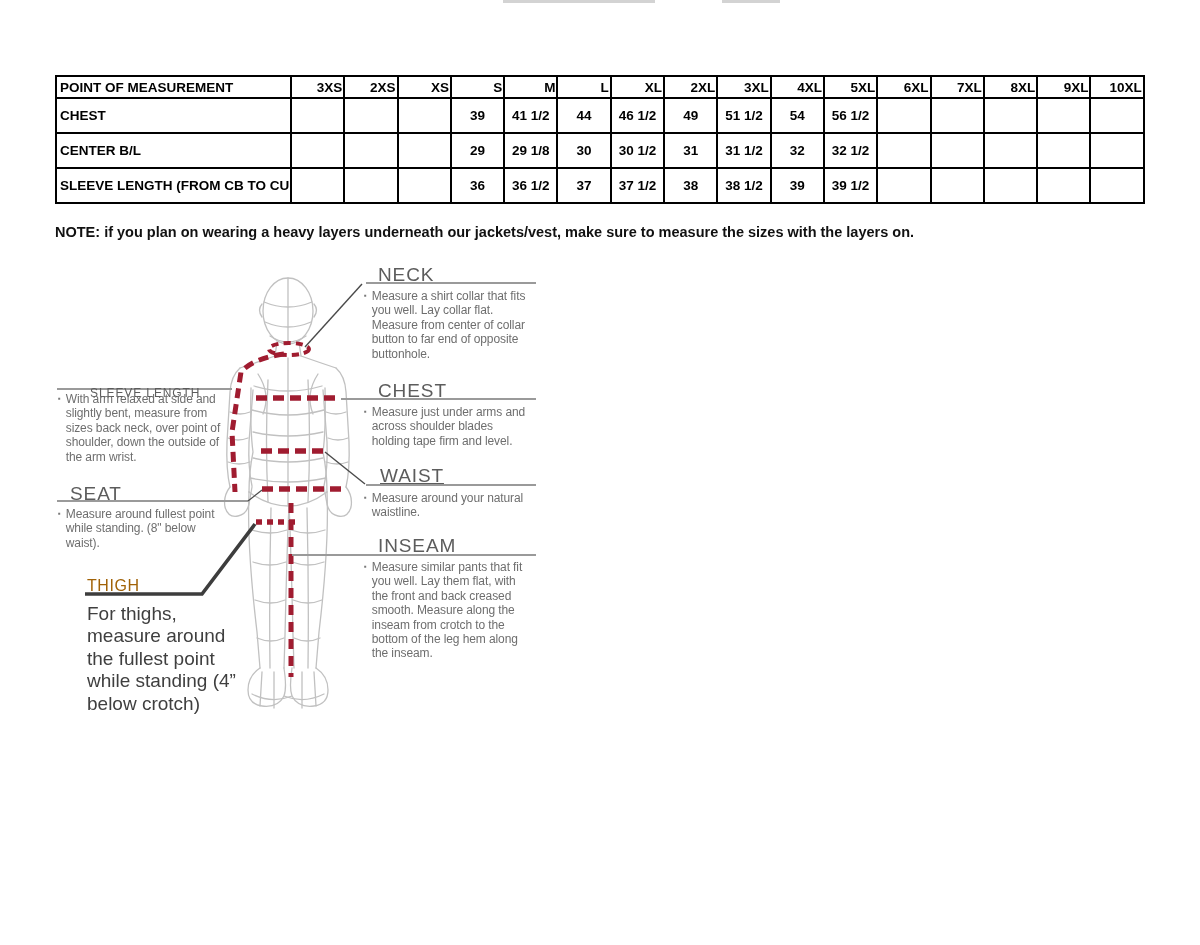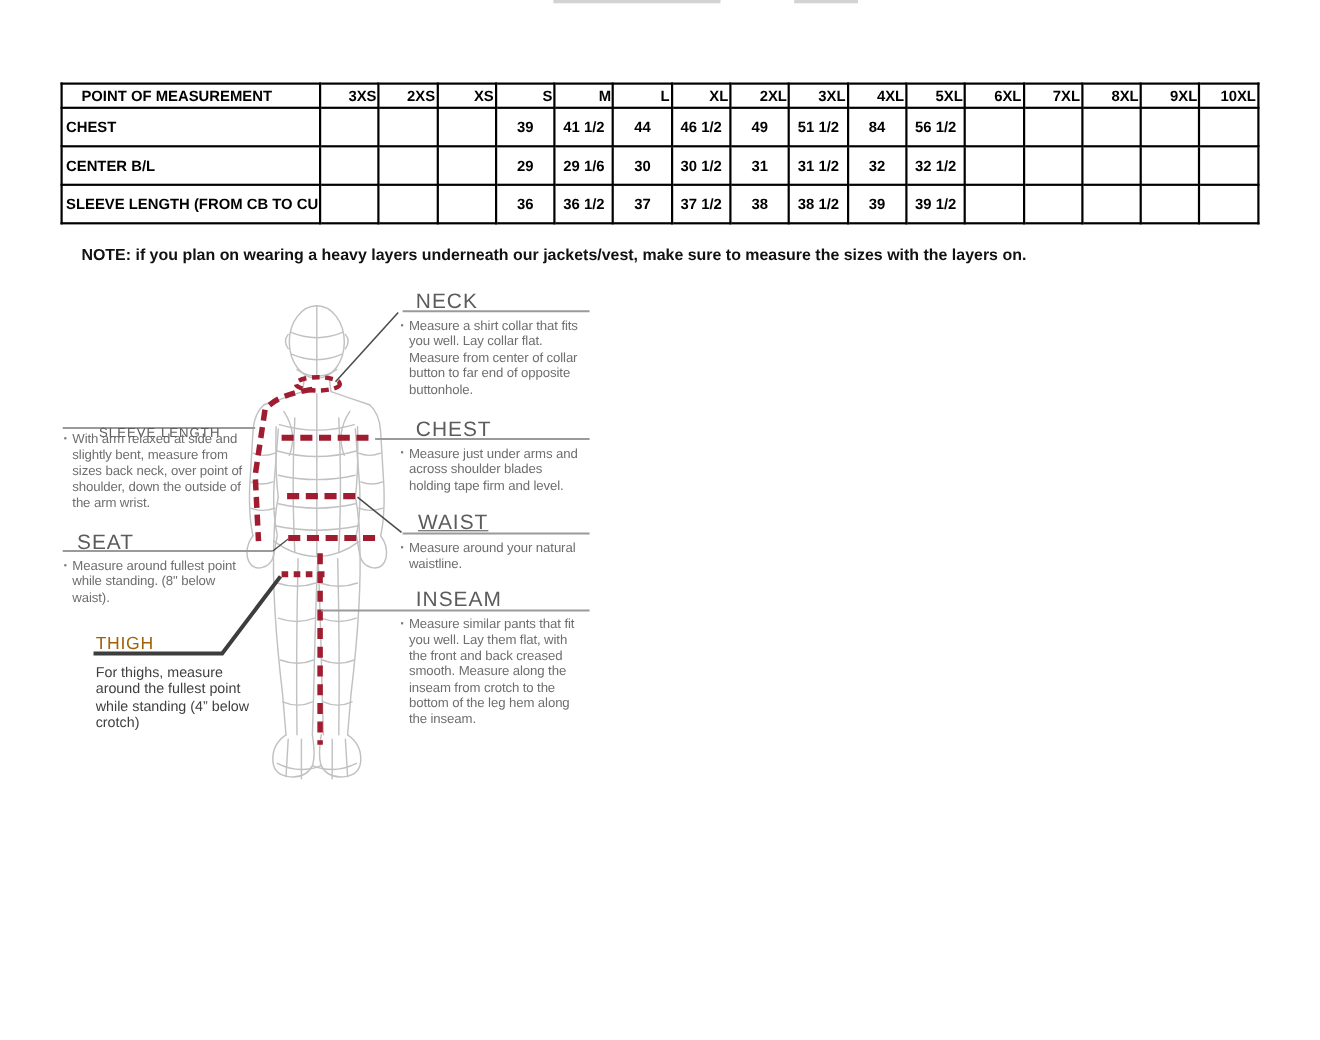--- a/index.html
+++ b/index.html
@@ -19,44 +19,44 @@
   table.size-table{
     width:100%;border-collapse:collapse;table-layout:fixed;
     border:2px solid #000;
   }
   table.size-table th, table.size-table td{
     border:2px solid #000;
     font-size:13.5px;color:#000;
     overflow:hidden;white-space:nowrap;
   }
   table.size-table th{height:20px;font-weight:bold;text-align:right;padding:0 1px;}
-  table.size-table th.label-col{text-align:left;padding-left:17px;}
+  table.size-table th.label-col{text-align:left;padding-left:3px;}
   table.size-table td{height:31px;text-align:center;font-weight:bold;}
   table.size-table td.row-label{text-align:left;font-weight:bold;padding-left:3px;}
 
   
   .note{
-    position:absolute;left:74px;top:224px;width:1000px;
+    position:absolute;left:55px;top:224px;width:1000px;
     font-size:14.5px;font-weight:bold;color:#111;
   }
 
   
   .diagram-svg{position:absolute;left:0;top:250px;z-index:1;}
 
   .sec-title{
     position:absolute;z-index:2;
     font-size:19px;letter-spacing:.9px;color:#5c5c5c;
   }
   .sec-title.thigh{font-size:16px;color:#a16207;letter-spacing:.6px;}
   .sec-text{
     position:absolute;z-index:2;display:flex;gap:5px;
     font-size:12px;line-height:1.2;letter-spacing:-0.1px;color:#6e6e6e;
   }
   .sec-text .bullet{flex:0 0 auto;font-size:8px;line-height:1;margin-top:3px;color:#7a7a7a;}
-  .sec-text.plain{color:#3f3f3f;font-size:13px;letter-spacing:0;line-height:1.18;}
+  .sec-text.plain{color:#3f3f3f;font-size:19px;letter-spacing:0;line-height:1.18;}
 </style>
 </head>
 <body>
 
 <div class="page">
 
   <div class="remnant" style="left:503px;width:152px;"></div>
   <div class="remnant" style="left:722px;width:58px;"></div>
 
   <div class="size-table-wrap">
@@ -106,35 +106,35 @@
             <td class="row-label">CHEST</td>
             <td></td>
             <td></td>
             <td></td>
             <td>39</td>
             <td>41 1/2</td>
             <td>44</td>
             <td>46 1/2</td>
             <td>49</td>
             <td>51 1/2</td>
-            <td>84</td>
+            <td>54</td>
             <td>56 1/2</td>
             <td></td>
             <td></td>
             <td></td>
             <td></td>
             <td></td>
           </tr>
           <tr>
             <td class="row-label">CENTER B/L</td>
             <td></td>
             <td></td>
             <td></td>
             <td>29</td>
-            <td>29 1/6</td>
+            <td>29 1/8</td>
             <td>30</td>
             <td>30 1/2</td>
             <td>31</td>
             <td>31 1/2</td>
             <td>32</td>
             <td>32 1/2</td>
             <td></td>
             <td></td>
             <td></td>
             <td></td>

